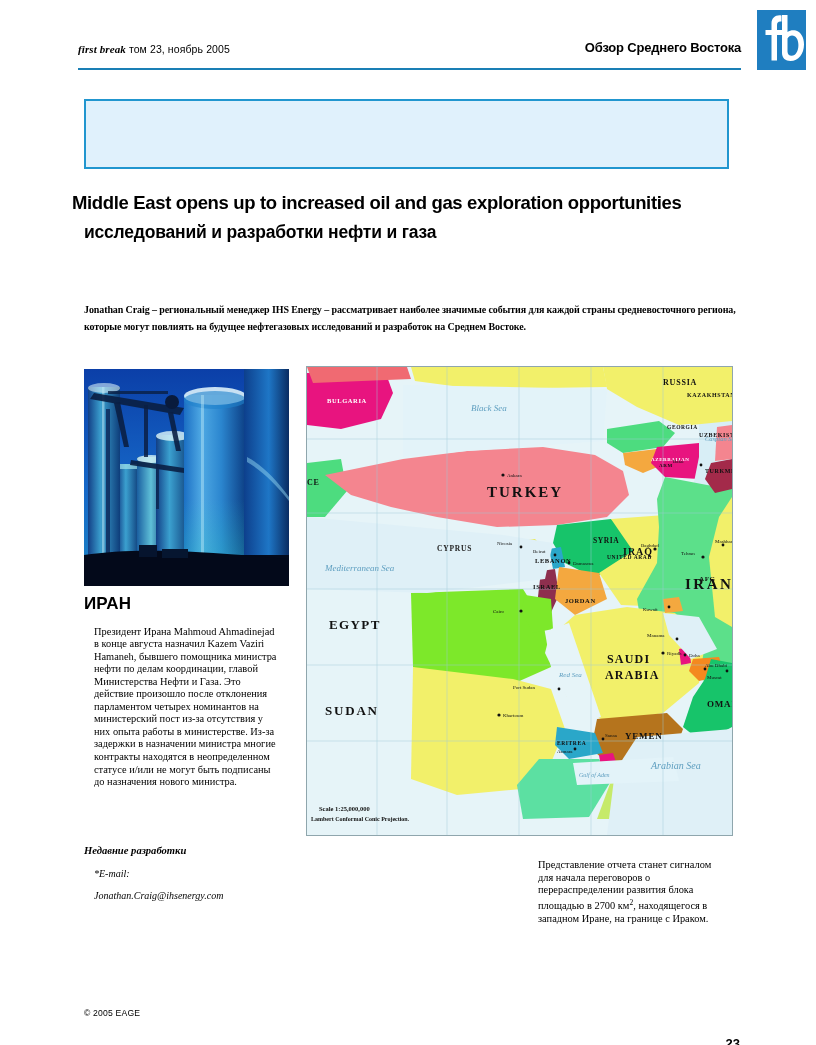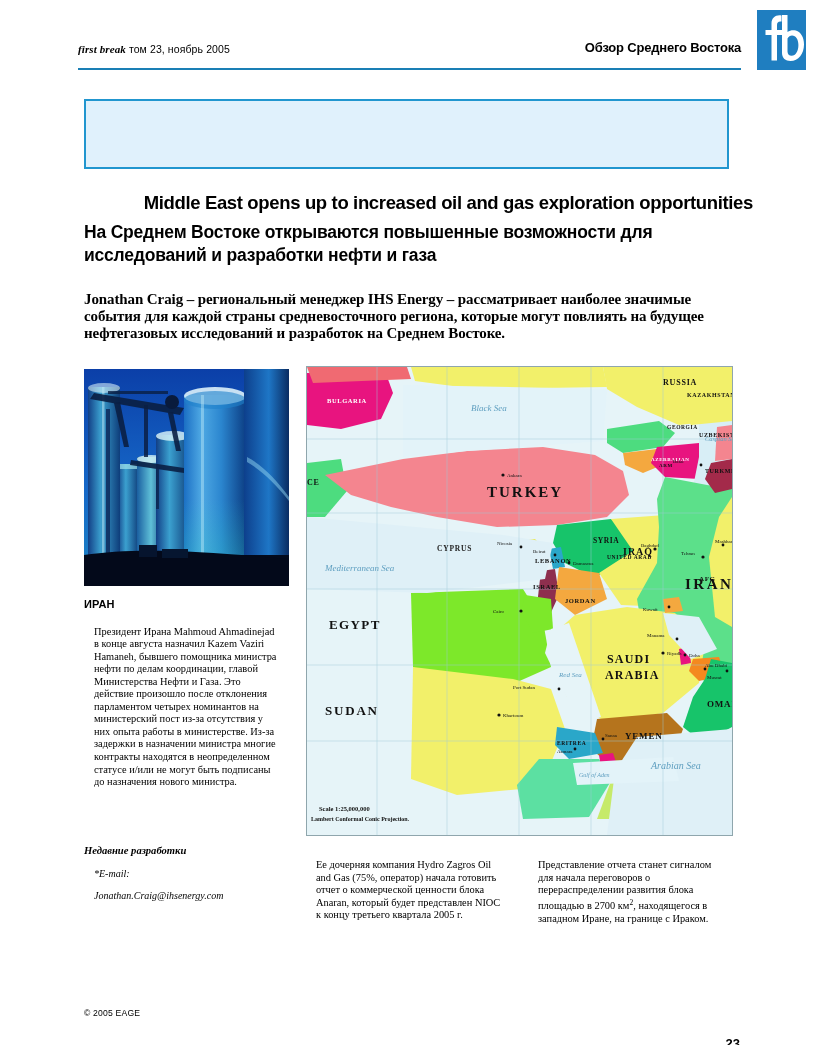--- a/index.html
+++ b/index.html
@@ -79,48 +79,47 @@
     left: 84px; top: 99px;
     width: 645px; height: 70px;
     background: #e0f1fc;
     border: 2px solid #2196cf;
     box-sizing: border-box;
   }
 
   
   .headline-en {
     position: absolute;
-    left: 88px; top: 192px;
+    left: 72px; top: 192px;
     width: 665px;
     font-family: "Liberation Sans", sans-serif;
     font-weight: bold;
     font-size: 18.5px;
     letter-spacing: -0.35px;
     white-space: nowrap;
-    text-align: right;
   }
   .headline-ru {
     position: absolute;
     left: 84px; top: 221px;
     width: 660px;
     font-family: "Liberation Sans", sans-serif;
     font-weight: bold;
     font-size: 17.5px;
     line-height: 23px;
     letter-spacing: -0.2px;
   }
 
   
   .standfirst {
     position: absolute;
-    left: 84px; top: 291px;
+    left: 84px; top: 301px;
     width: 660px;
     font-family: "Liberation Serif", serif;
     font-weight: bold;
-    font-size: 15px;
+    font-size: 10px;
     line-height: 17.2px;
     letter-spacing: -0.1px;
   }
 
   
   .photo {
     position: absolute;
     left: 84px; top: 369px;
     width: 205px; height: 217px;
     overflow: hidden;
@@ -148,21 +147,21 @@
     text-align: left;
   }
   .col p { margin: 10px; }
   .col-left-top {
     left: 84px; top: 598px;
     width: 206px;
   }
   .sec-head {
     font-family: "Liberation Sans", sans-serif;
     font-weight: bold;
-    font-size: 11px;
+    font-size: 17px;
     letter-spacing: .1px;
     margin-bottom: 15px;
   }
   .col-left-bottom {
     left: 84px; top: 845px;
     width: 206px;
   }
   .sub-head {
     font-weight: bold;
     font-style: italic;
@@ -226,21 +225,20 @@
                C47 43.5 41.5 51 33.5 51 C28.5 51 25 48 25 43 Z
                M30.5 28.5 L30.5 41.5 C30.5 44.3 32.2 45.8 34.6 45.8 C38.8 45.8 41.4 40.8 41.4 35
                C41.4 29.6 38.9 25.6 35 25.6 C33.2 25.6 31.6 26.6 30.5 28.5 Z" fill="#ffffff" fill-rule="evenodd"></path>
     </svg>
   </div>
 
   <div class="callout"></div>
 
   <div class="headline-en">Middle East opens up to increased oil and gas exploration opportunities</div>
   <div class="headline-ru">
-    <div>На Среднем Востоке открываются повышенные возможности для</div>
     <div>исследований и разработки нефти и газа</div>
   </div>
 
   <div class="standfirst">Jonathan Craig – региональный менеджер IHS Energy – рассматривает наиболее значимые события для каждой страны средневосточного региона, которые могут повлиять на будущее нефтегазовых исследований и разработок на Среднем Востоке.</div>
 
   <div class="photo">
     <svg width="205" height="217" viewBox="0 0 205 217">
       <defs>
         <linearGradient id="sky" x1="0" y1="0" x2="0" y2="1">
           <stop offset="0%" stop-color="#0b3fa8"></stop>
@@ -546,23 +544,20 @@
     <div class="sec-head">ИРАН</div>
     <p>Президент Ирана Mahmoud Ahmadinejad в конце августа назначил Kazem Vaziri Hamaneh, бывшего помощника министра нефти по делам координации, главой Министерства Нефти и Газа. Это действие произошло после отклонения парламентом четырех номинантов на министерский пост из-за отсутствия у них опыта работы в министерстве. Из-за задержки в назначении министра многие контракты находятся в неопределенном статусе и/или не могут быть подписаны до назначения нового министра.</p>
   </div>
 
   <div class="col col-left-bottom">
     <div class="sub-head">Недавние разработки</div>
     <p class="email-note">*E-mail:</p>
     <p class="email-note">Jonathan.Craig@ihsenergy.com</p>
   </div>
 
-  <div class="col col-mid">
-    <p>Ее дочерняя компания Hydro Zagros  Oil  and  Gas  (75%, оператор) начала готовить отчет о коммерческой ценности блока Anaran, который будет представлен NIOC к концу третьего квартала 2005 г.</p>
-  </div>
 
   <div class="col col-right">
     <p><span>Представление отчета станет сигналом для начала переговоров о перераспределении развития блока площадью в 2700  км</span><span class="sup">2</span><span>, находящегося в западном Иране, на границе с Ираком.</span></p>
   </div>
 
   <div class="footer-left">© 2005 EAGE</div>
   <div class="footer-right">23</div>
 
 </div>
 

